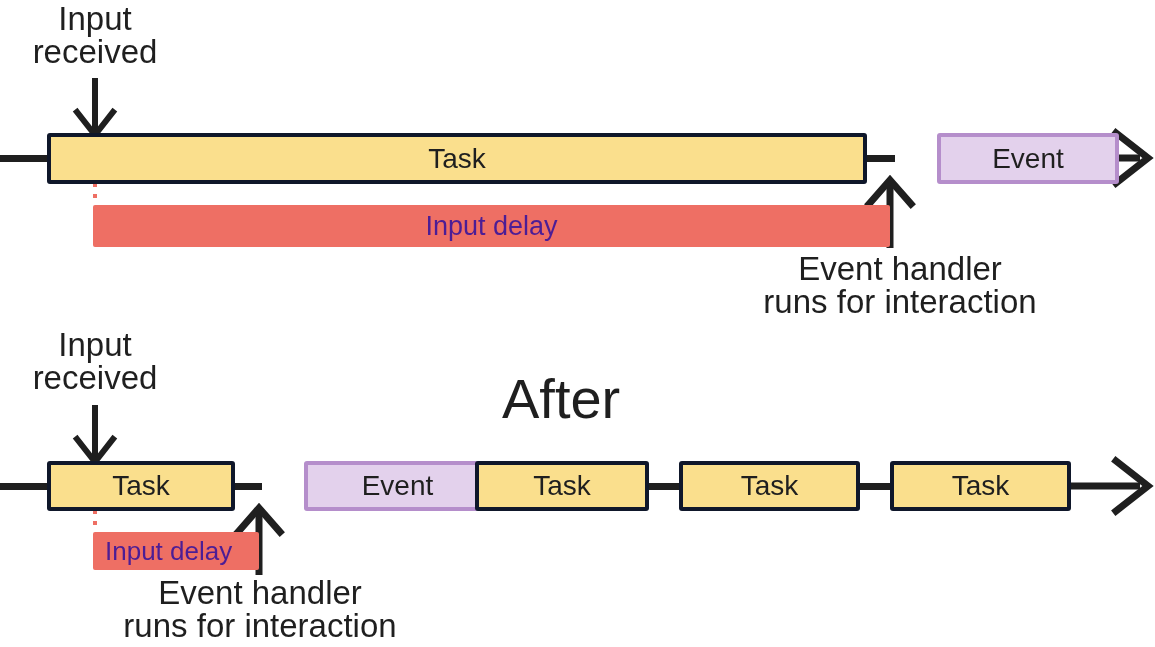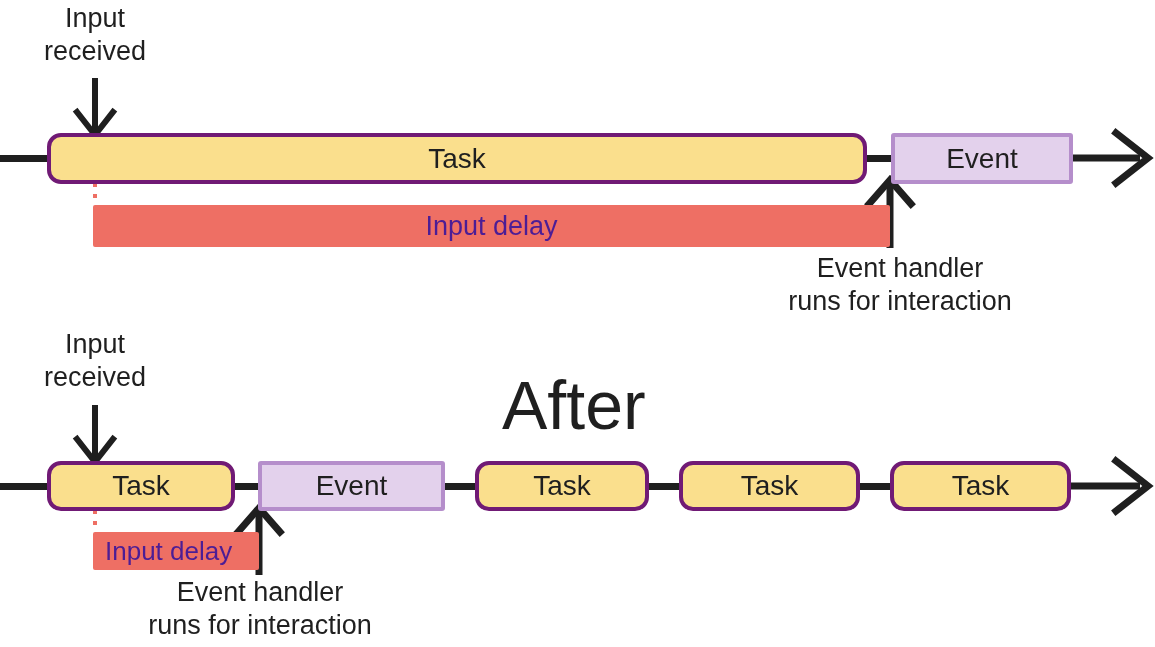--- a/index.html
+++ b/index.html
@@ -25,27 +25,28 @@
     position: absolute;
     box-sizing: border-box;
     display: flex;
     align-items: center;
     justify-content: center;
     color: #1f1f1f;
     white-space: nowrap;
   }
   .box-task {
     background: #FADF8D;
-    border: 4px solid #701a75;
-    border-radius: 14px;
+    border: 4px solid #0f172a;
+    border-radius: 3px;
   }
   .box-event {
     background: #E3D1EC;
     border: 4px solid #B58ECB;
     border-radius: 3px;
+    margin-left: 46px;
   }
   .box-delay {
     background: #EE6F64;
     color: #4c1d95;
     border: 0;
     border-radius: 2px;
   }
 
   
   .rule {
@@ -60,21 +61,21 @@
     color: #1f1f1f;
     font-weight: 400;
     letter-spacing: 0px;
     white-space: nowrap;
   }
 
   
   .annot {
     position: absolute;
     color: #1f1f1f;
-    font-size: 27px;
+    font-size: 33px;
     line-height: 33px;
     text-align: center;
     white-space: pre-line;
   }
 
   
   #vectors {
     position: absolute;
     left: 0; top: 0;
     width: 1155px;
@@ -143,21 +144,21 @@
     <span>Event</span>
   </div>
 
   <div class="box box-delay" style="left:93px; top:205px; width:797px; height:42px; font-size:27px;">
     <span>Input delay</span>
   </div>
 
   <div class="annot" style="left:740px; top:252px; width:320px;">Event handler
 runs for interaction</div>
 
-  <div class="section-title" style="left:502px; top:366px; font-size:68px;">After</div>
+  <div class="section-title" style="left:502px; top:366px; font-size:56px;">After</div>
 
   <div class="annot" style="left:20px; top:328px; width:150px;">Input
 received</div>
 
   <div class="rule" style="left:0px; top:483px; width:50px;"></div>
   <div class="rule" style="left:231px; top:483px; width:31px;"></div>
   <div class="rule" style="left:441px; top:483px; width:38px;"></div>
   <div class="rule" style="left:645px; top:483px; width:38px;"></div>
   <div class="rule" style="left:856px; top:483px; width:38px;"></div>
 

